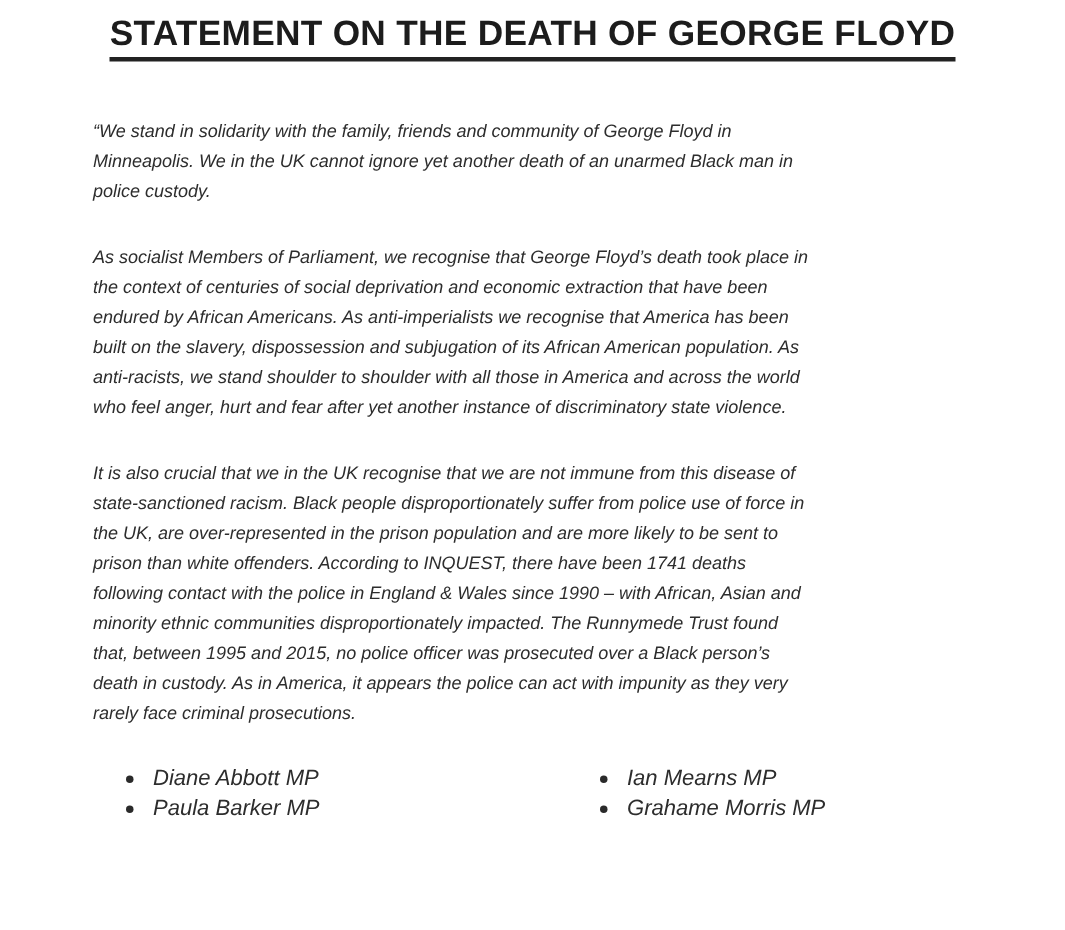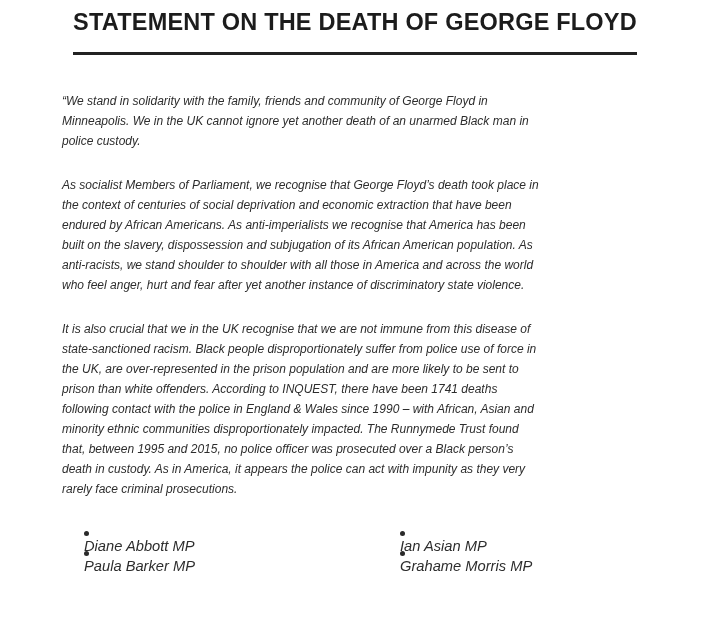--- a/index.html
+++ b/index.html
@@ -27,21 +27,21 @@
     margin-left: -12px; 
     white-space: nowrap;
   }
   .doc-title {
     display: inline-block;
     font-size: 23.5px;
     line-height: 26px;
     font-weight: bold;
     letter-spacing: 0.2px;
     color: #1c1c1c;
-    padding-bottom: 17px;
+    padding-bottom: 3px;
     border-bottom: 3px solid #222222;
   }
   .para {
     font-size: 12px;
     line-height: 20px;
     font-style: italic;
     color: #2d2d2d;
     white-space: pre;      
     margin: 0 0 24px 0;
   }
@@ -63,21 +63,20 @@
     box-sizing: border-box;
   }
   .sig-col.right {
     flex: 1;
   }
   .sig-item {
     display: flex;
     align-items: flex-start;
     height: 20px;
     line-height: 20px;
-    flex-direction: column;
   }
   .bullet {
     width: 5px;
     height: 5px;
     border-radius: 50%;
     background: #2a2a2a;
     margin-top: 8px;
     margin-right: 13px;
     flex: 0 0 auto;
   }
@@ -127,21 +126,21 @@
       </li>
       <li class="sig-item">
         <span class="bullet"></span>
         <span class="sig-name">Paula Barker MP</span>
       </li>
 
     </ul>
     <ul class="sig-col right">
       <li class="sig-item">
         <span class="bullet"></span>
-        <span class="sig-name">Ian Asian MP</span>
+        <span class="sig-name">Ian Mearns MP</span>
       </li>
       <li class="sig-item">
         <span class="bullet"></span>
         <span class="sig-name">Grahame Morris MP</span>
       </li>
 
     </ul>
   </div>
 
 </div>

